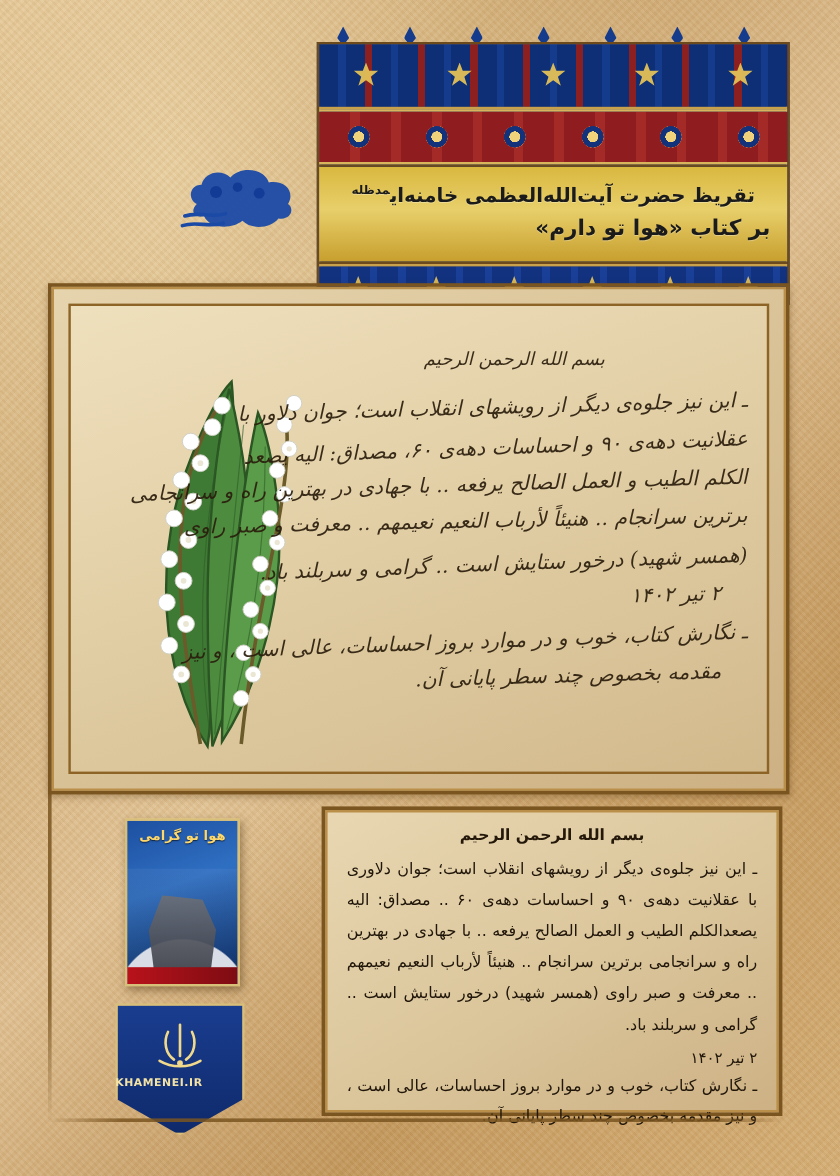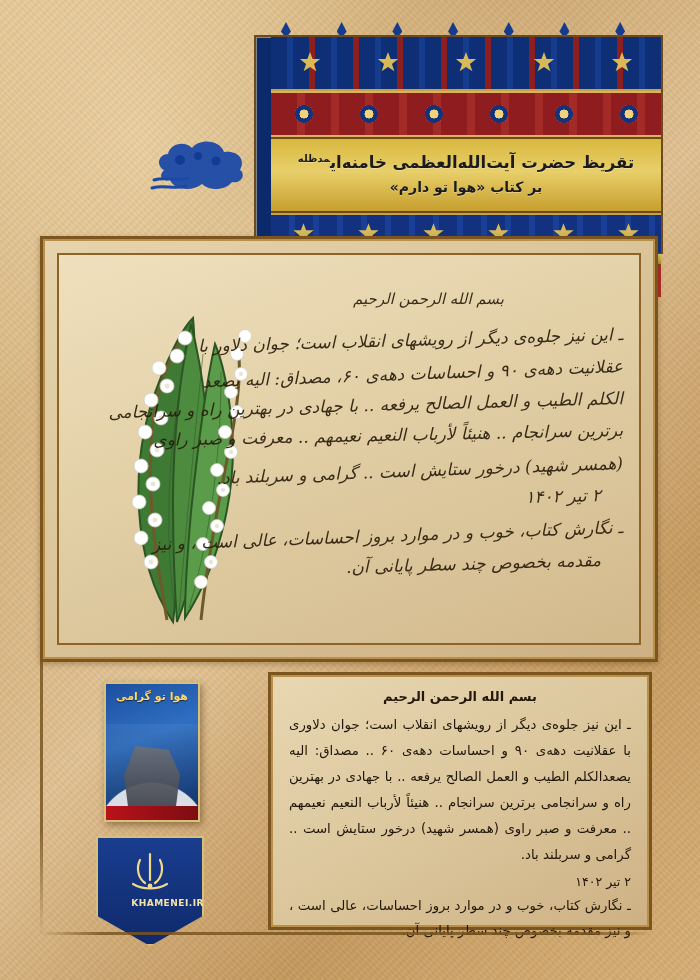--- a/index.html
+++ b/index.html
@@ -28,28 +28,27 @@
     background-image:
       repeating-linear-gradient(45deg, rgba(255,255,255,0.05) 0 2px, rgba(160,110,50,0.05) 2px 4px),
       repeating-linear-gradient(-45deg, rgba(120,70,20,0.05) 0 3px, rgba(255,255,255,0.03) 3px 6px);
     opacity: 0.9;
     pointer-events: none;
   }
 
   
   .top-ornament {
     position: absolute;
-    left: 254px;
+    left: 264px;
     top: 35px;
     width: 390px;
     height: 215px;
     border: 2px solid #6c4a1c;
     background: #0b2a6b;
     box-shadow: 0 0 0 1px rgba(255,230,170,0.5) inset;
-    padding-left: 15px;
   }
   .band {
     position: relative;
     width: 100%;
     box-sizing: border-box;
   }
   .band-blue {
     height: 54px;
     background:
       repeating-linear-gradient(90deg,
@@ -106,21 +105,21 @@
   .title-line {
     color: #1b1b1b;
     font-weight: bold;
     font-size: 16.5px;
     line-height: 1.65;
     letter-spacing: 0;
     text-shadow: 0 1px 0 rgba(255,255,255,0.3);
     white-space: nowrap;
     direction: rtl;
   }
-  .title-line.small { font-size: 14px; }
+  .title-line.small { font-size: 18px; text-align: right; }
   .honorific {
     font-size: 10px;
     vertical-align: super;
   }
   .band-blue2 {
     height: 40px;
     background:
       repeating-linear-gradient(90deg,
         #12327f 0px, #12327f 18px,
         #1a3f97 18px, #1a3f97 24px);
@@ -321,21 +320,21 @@
     transform: translateX(-50%);
     width: 46px;
     height: 44px;
     color: #f0d98a;
   }
   .seal-emblem svg { width: 100%; height: 100%; }
   .seal-text {
     position: absolute;
     left: 0; right: 0;
     top: 62px;
-    text-align: right;
+    text-align: left;
     color: #f4e3a6;
     font-size: 9px;
     letter-spacing: 0.5px;
     font-weight: bold;
   }
 
   
   .left-rule {
     position: absolute;
     left: 40px;

